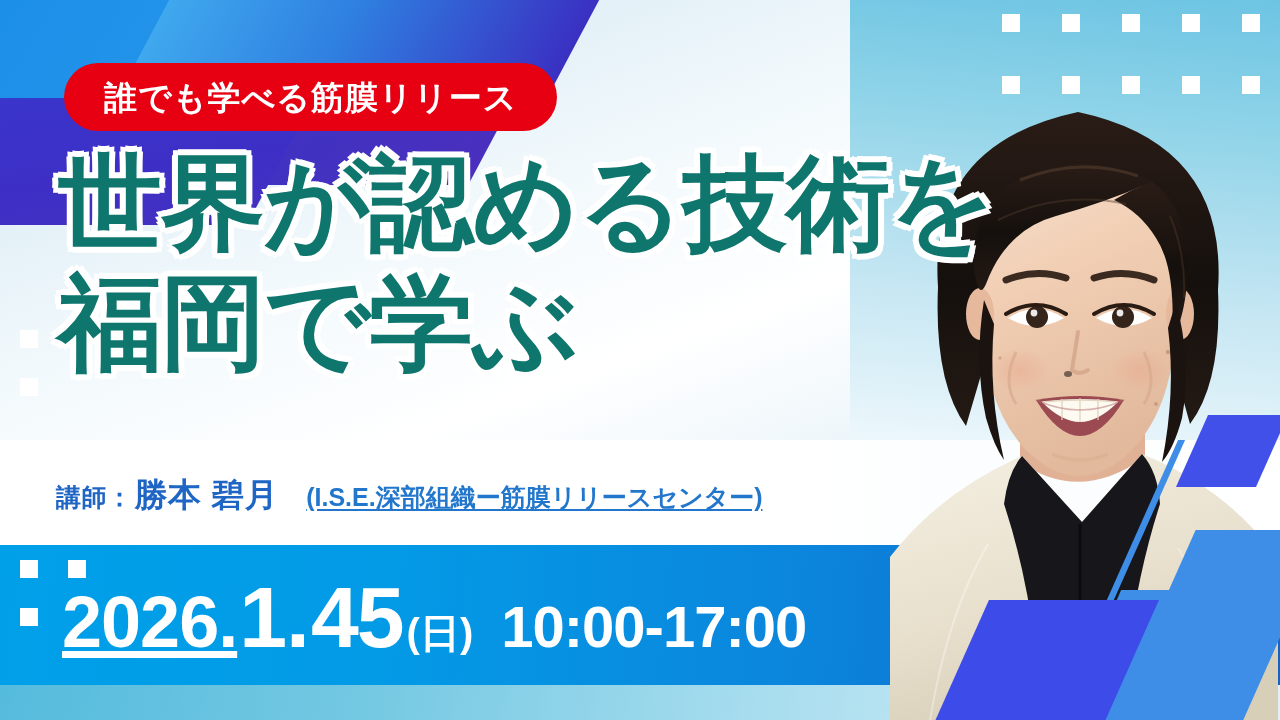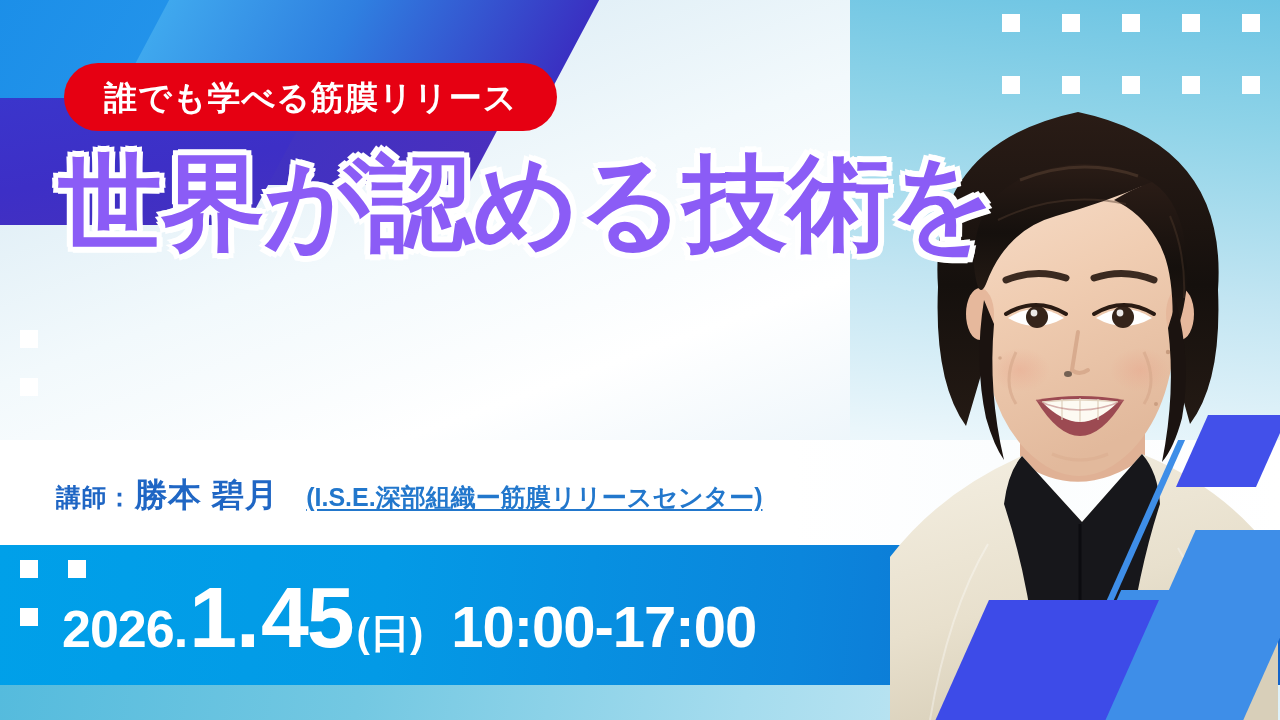--- a/index.html
+++ b/index.html
@@ -173,21 +173,21 @@
     line-height: 1;
   }
 
   
   .headline {
     position: absolute;
     left: 58px; top: 150px;
     z-index: 9;
   }
   .hl-line {
-    color: #8b5cf6;
+    color: #0f766e;
     font-weight: bold;
     line-height: 1.02;
     white-space: nowrap;
     letter-spacing: -1px;
     text-shadow:
        3px  0   0 #ffffff,  -3px  0   0 #ffffff,
        0    3px 0 #ffffff,   0   -3px 0 #ffffff,
        3px  3px 0 #ffffff,  -3px  3px 0 #ffffff,
        3px -3px 0 #ffffff,  -3px -3px 0 #ffffff,
        5px  5px 0 #ffffff,  -5px  5px 0 #ffffff,
@@ -233,21 +233,21 @@
   .dateline {
     position: absolute;
     left: 62px; top: 568px;
     z-index: 10;
     display: flex;
     align-items: baseline;
     white-space: nowrap;
     color: #ffffff;
     font-weight: bold;
   }
-  .d-year  { font-size: 52px; letter-spacing: -1px; }
+  .d-year  { font-size: 72px; letter-spacing: -1px; text-decoration: underline; }
   .d-month { font-size: 86px; letter-spacing: -2px; margin-left: 2px; }
   .d-dot   { font-size: 86px; margin: 0 1px; }
   .d-day   { font-size: 86px; letter-spacing: -2px; }
   .d-dow   { font-size: 40px; margin-left: 4px; }
   .d-time  { font-size: 58px; margin-left: 28px; letter-spacing: -1px; }
 </style>
 </head>
 <body>
 
 <div class="banner">
@@ -407,20 +407,21 @@
     <span class="dot" style="left:54px; top:0px;"></span>
     <span class="dot" style="left:6px;  top:48px;"></span>
   </div>
 
   <div class="badge">
     <span class="badge-text">誰でも学べる筋膜リリース</span>
   </div>
 
   <div class="headline">
     <div class="hl-line hl-1">世界が認める技術を</div>
+    <div class="hl-line hl-2">福岡で学ぶ</div>
   </div>
 
   <div class="instructor">
     <span class="inst-label">講師：</span>
     <span class="inst-name">勝本 碧月</span>
     <span class="inst-org"><span class="u">(I.S.E.深部組織ー筋膜リリースセンター)</span></span>
   </div>
 
   <div class="dateline">
     <span class="d-year">2026.</span>

